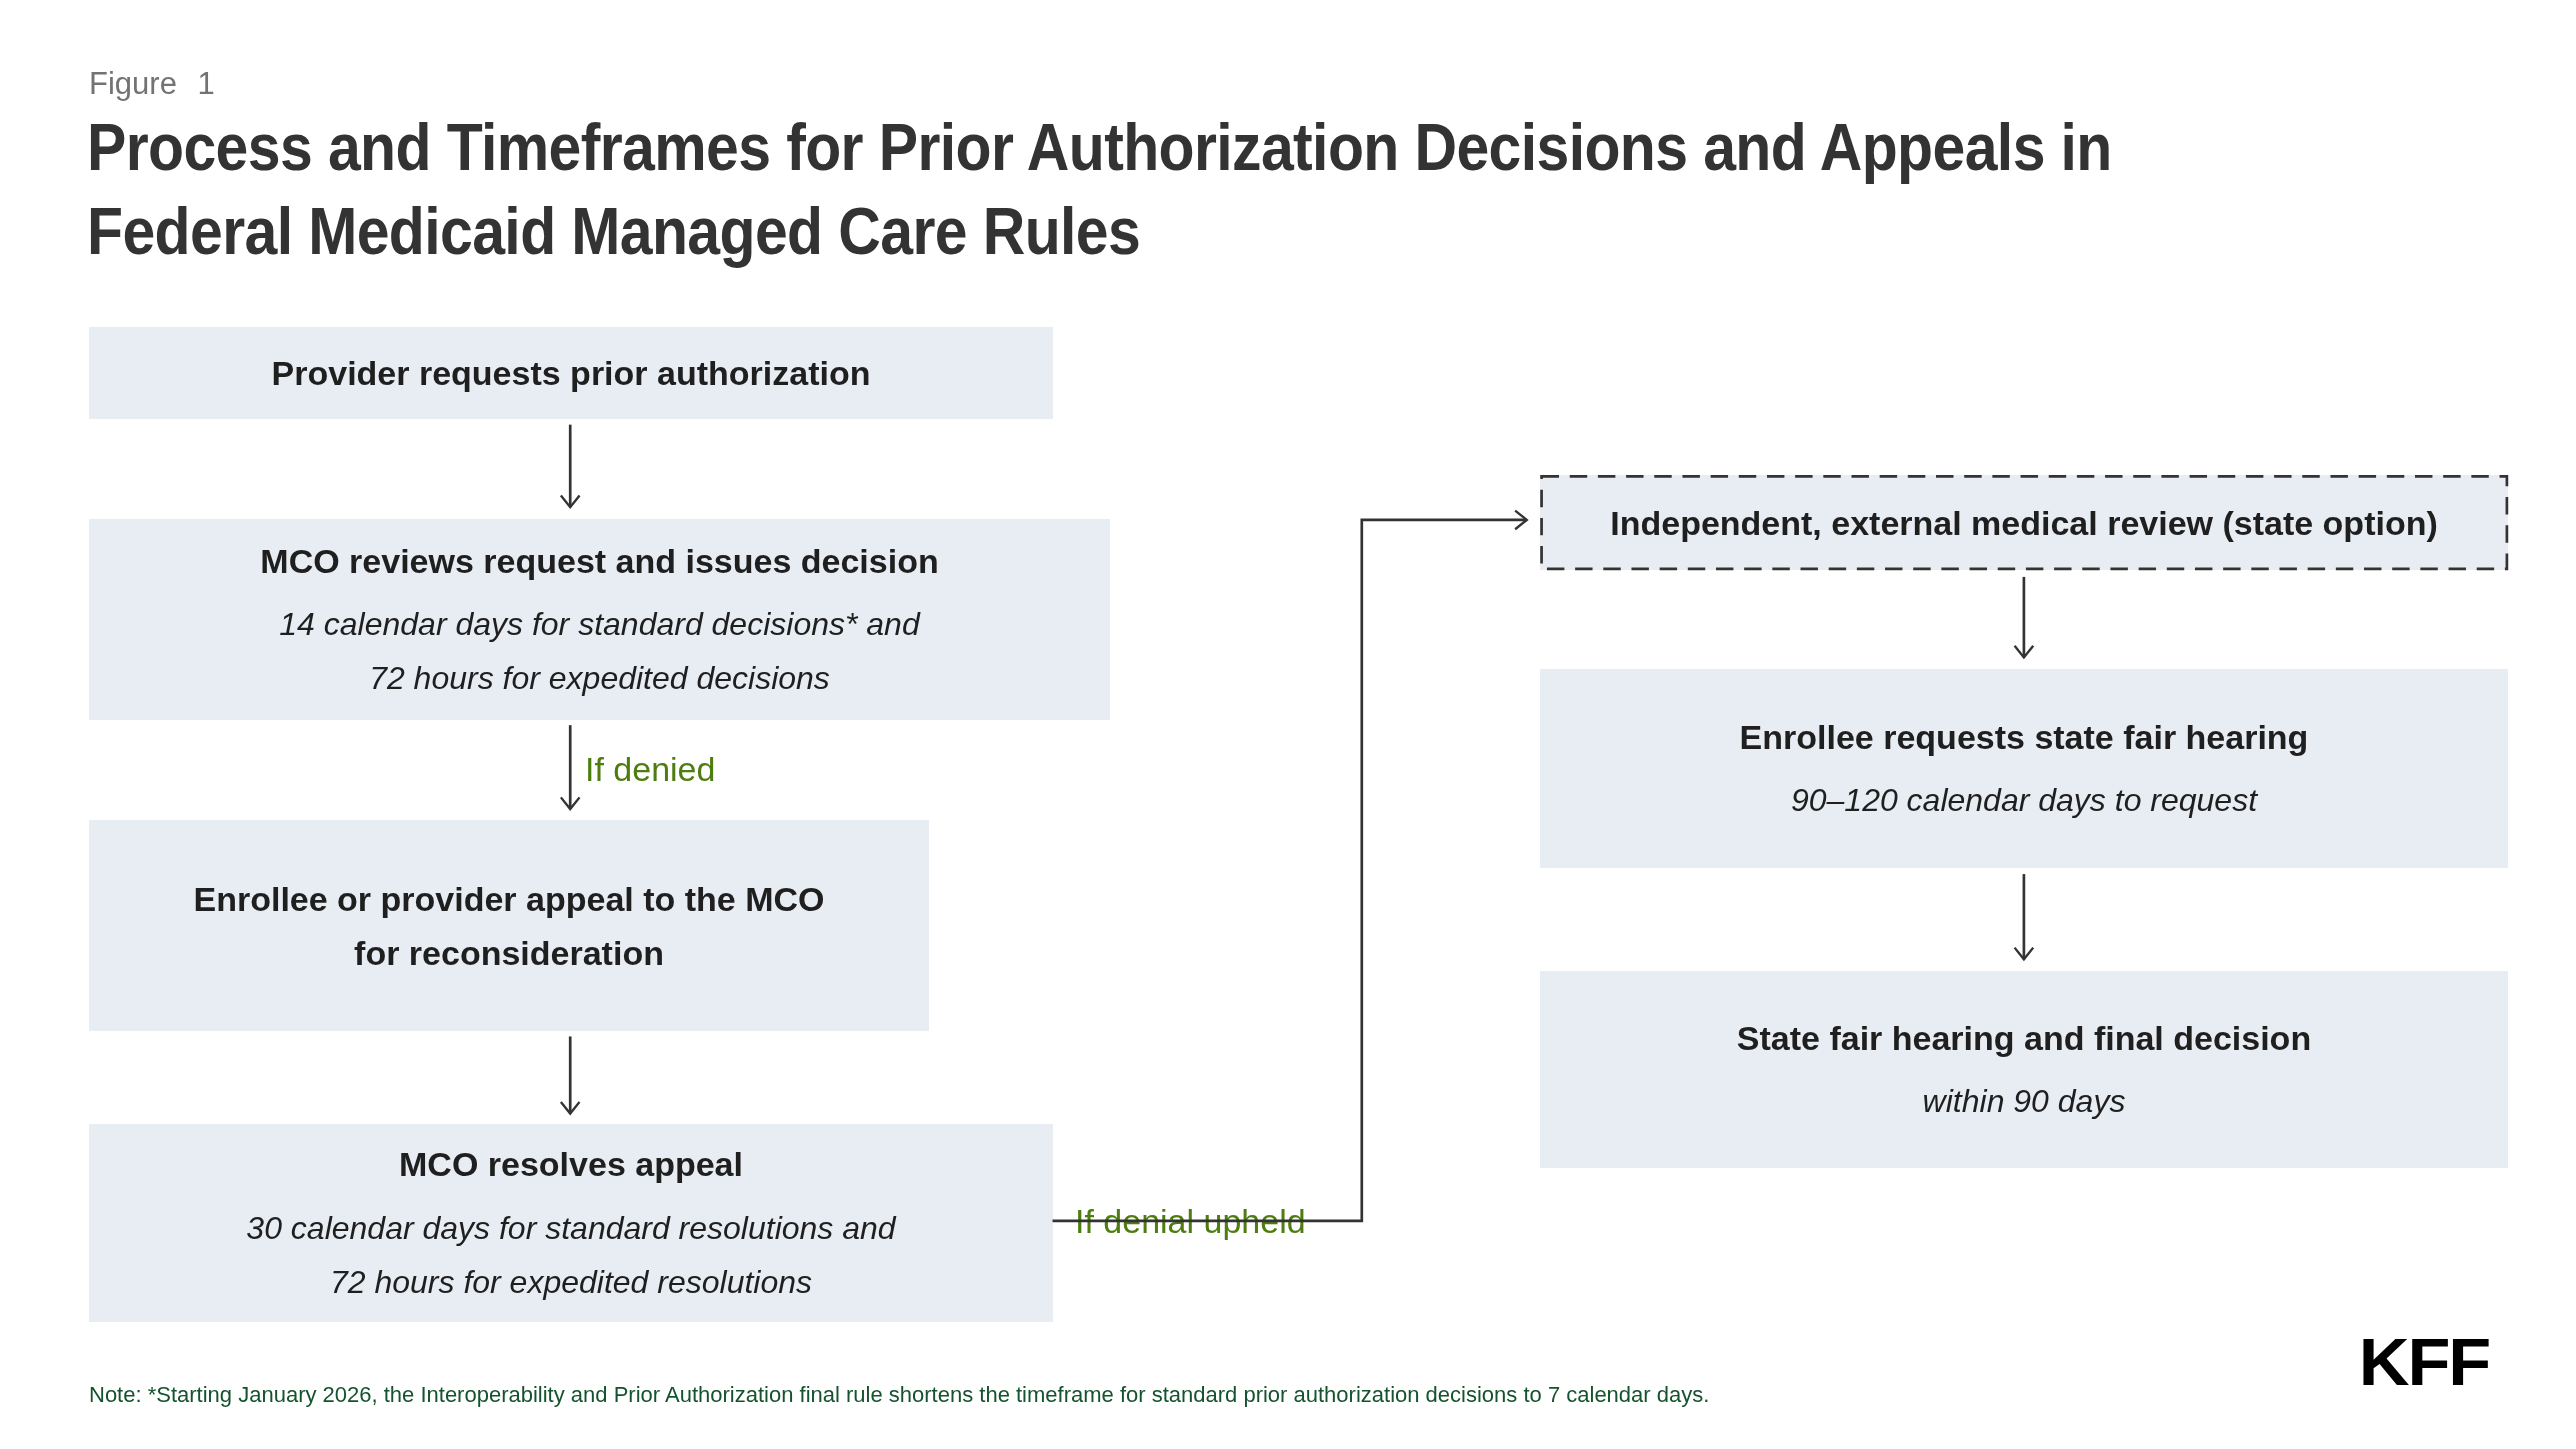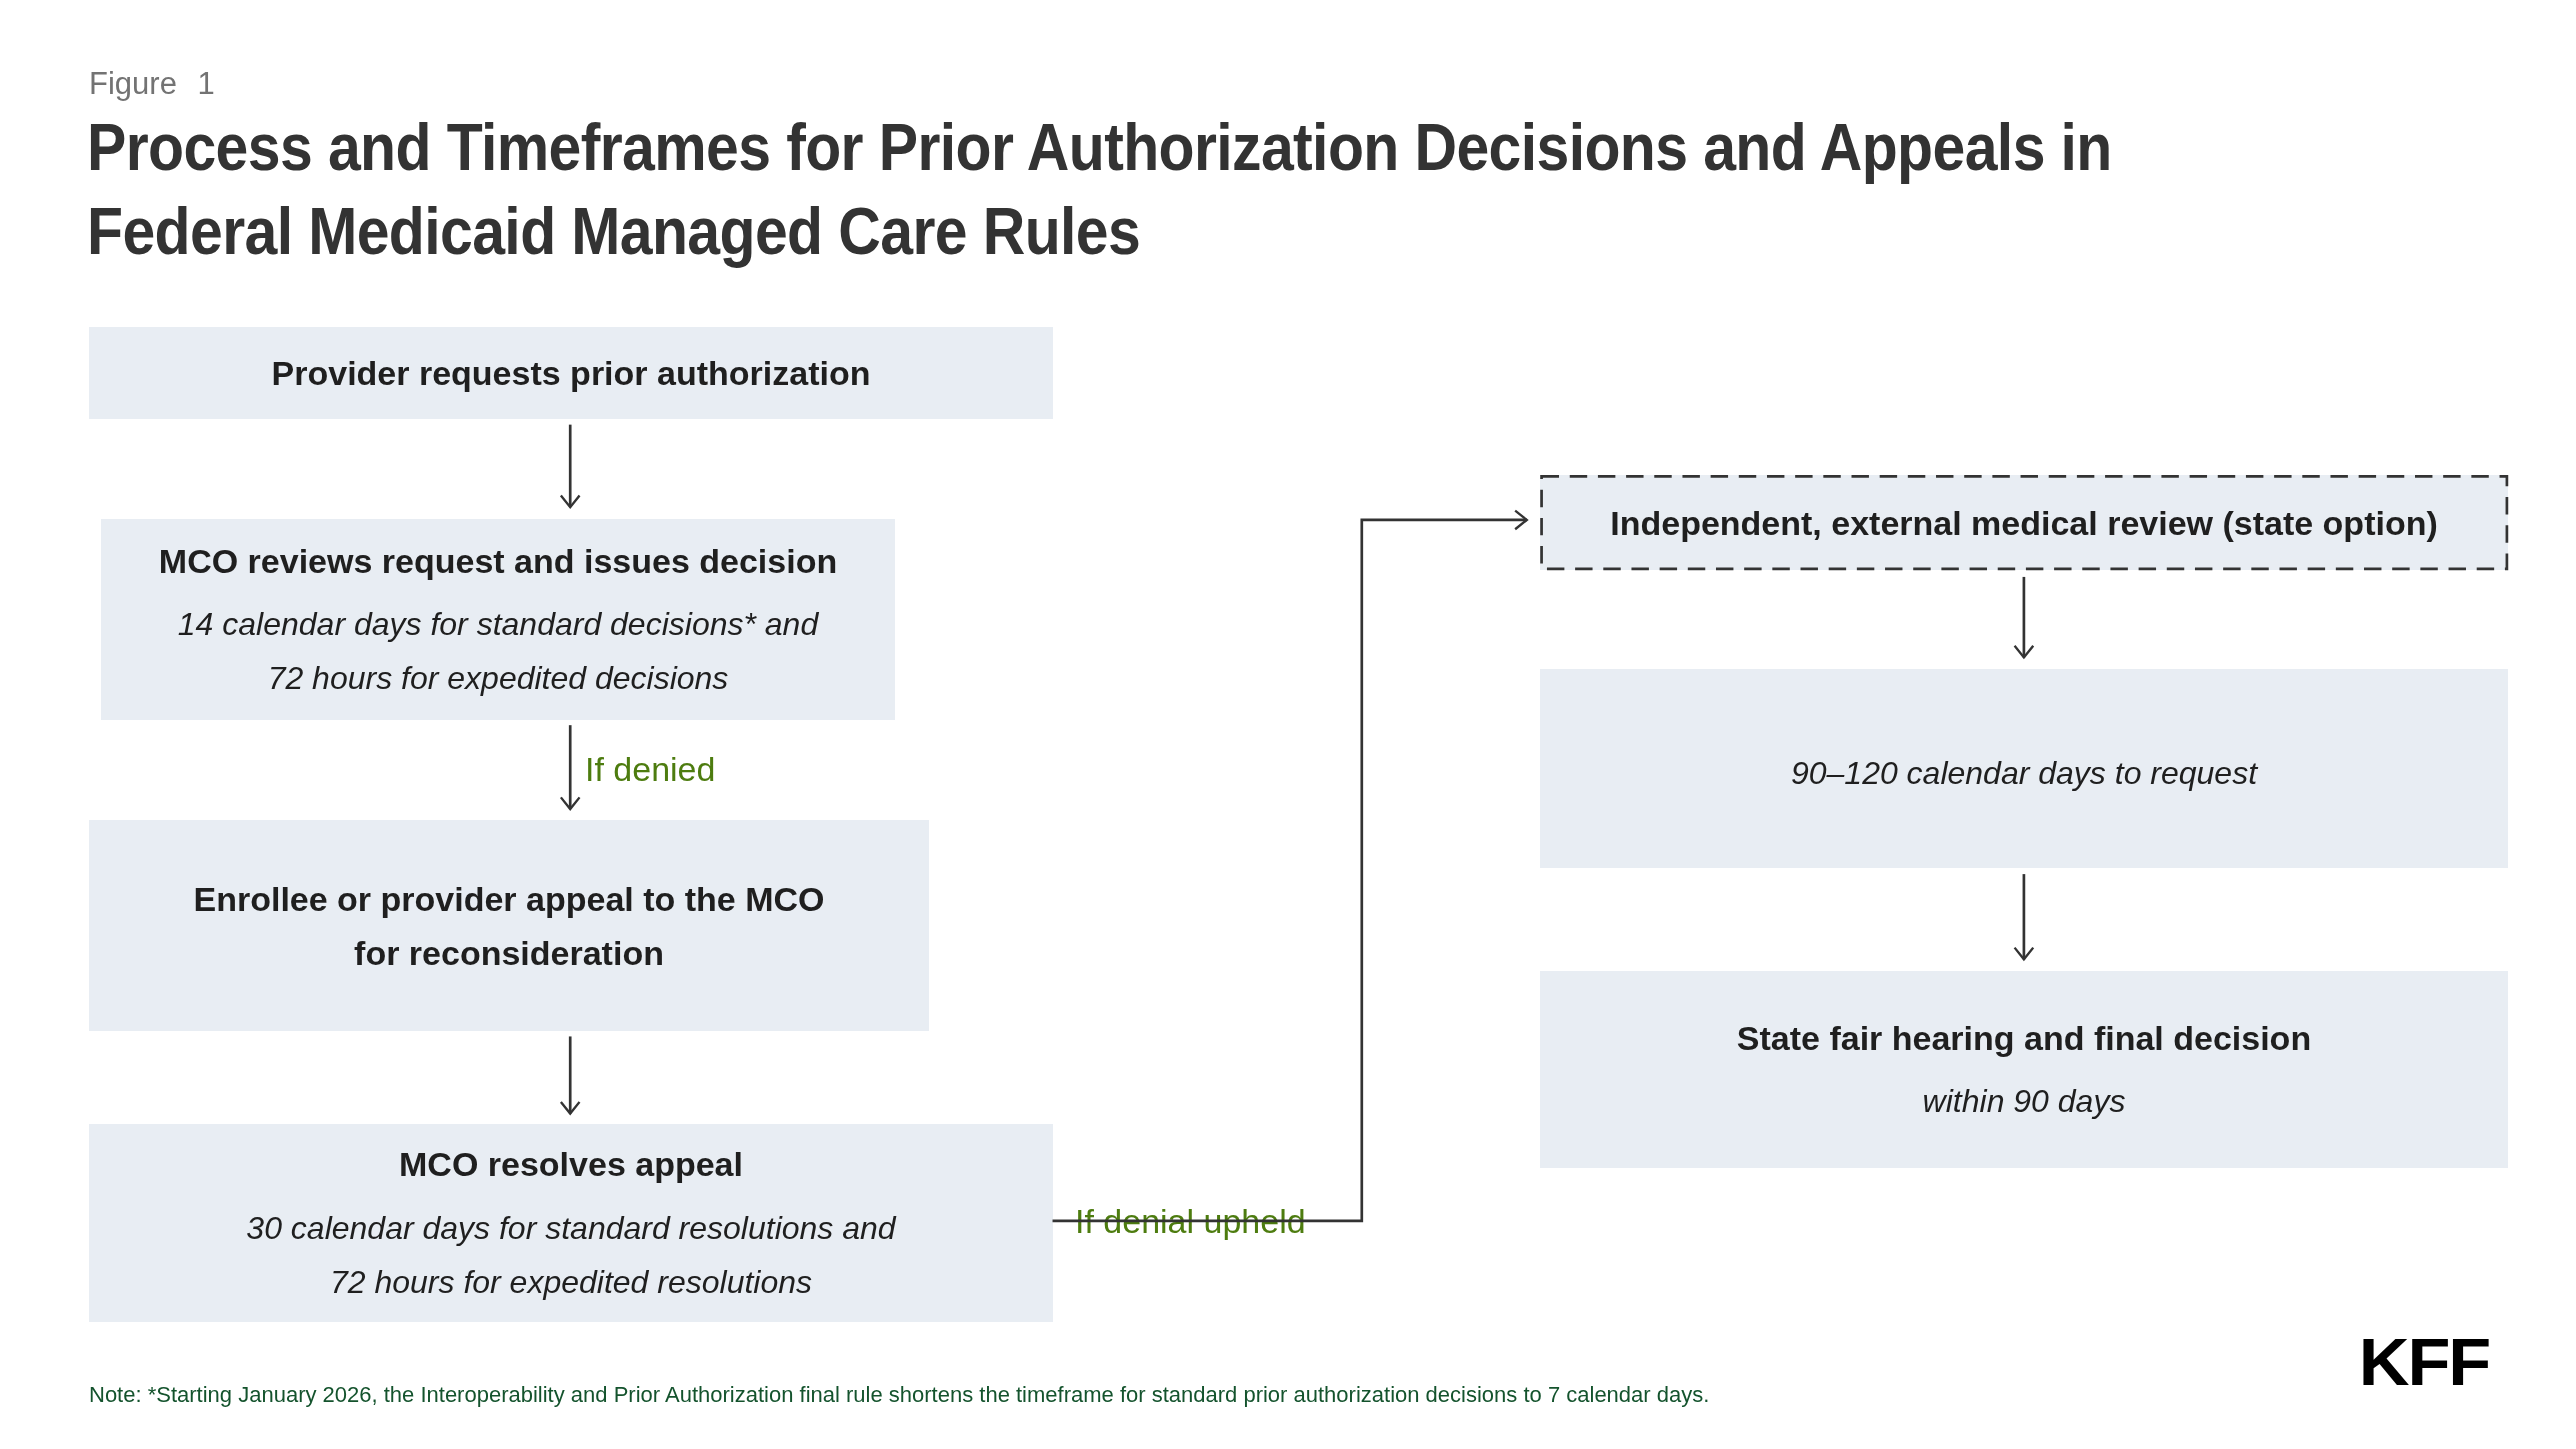--- a/index.html
+++ b/index.html
@@ -34,21 +34,21 @@
     justify-content:center;
     text-align:center; color:#1f1f1f;
     padding:8px 27px;
   }
   .box-title { font-size:34px; font-weight:700; line-height:54px; }
   .box-sub   { font-size:32px; font-style:italic; font-weight:400; line-height:54px; margin-top:9.4px; }
   .box-sub .sub-line { display:block; }
   .title-2line .t-line { display:block; }
 
   .box-provider        { left:89px;  top:327px;  width:964px; height:92px; }
-  .box-mco-review      { left:101px;  top:519px;  width:794px; height:201px; }
+  .box-mco-review      { left:89px;  top:519px;  width:1021px; height:201px; }
   .box-appeal          { left:89px;  top:820px; width:840px; height:211px; }
   .box-resolve         { left:89px;  top:1124px; width:964px; height:198px; }
   .box-external-review { left:1540px; top:475px;  width:968px; height:95px; }
   .box-fair-hearing-request { left:1540px; top:669px;  width:968px; height:199px; }
   .box-fair-hearing-final   { left:1540px; top:971px; width:968px; height:197px; }
 
   .edge-label {
     position:absolute; font-size:34px; color:#4d7c0f; line-height:40px;
     white-space:nowrap;
   }
@@ -110,20 +110,21 @@
       <span class="sub-line">30 calendar days for standard resolutions and</span>
       <span class="sub-line">72 hours for expedited resolutions</span>
     </div>
   </div>
 
   <div class="box box-external-review">
     <div class="box-title">Independent, external medical review (state option)</div>
   </div>
 
   <div class="box box-fair-hearing-request">
+    <div class="box-title">Enrollee requests state fair hearing</div>
     <div class="box-sub">
       <span class="sub-line">90–120 calendar days to request</span>
     </div>
   </div>
 
   <div class="box box-fair-hearing-final">
     <div class="box-title">State fair hearing and final decision</div>
     <div class="box-sub">
       <span class="sub-line">within 90 days</span>
     </div>

